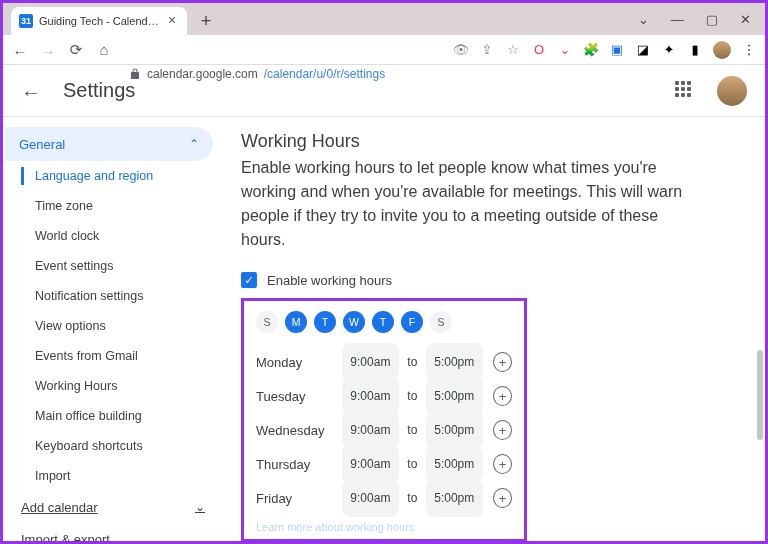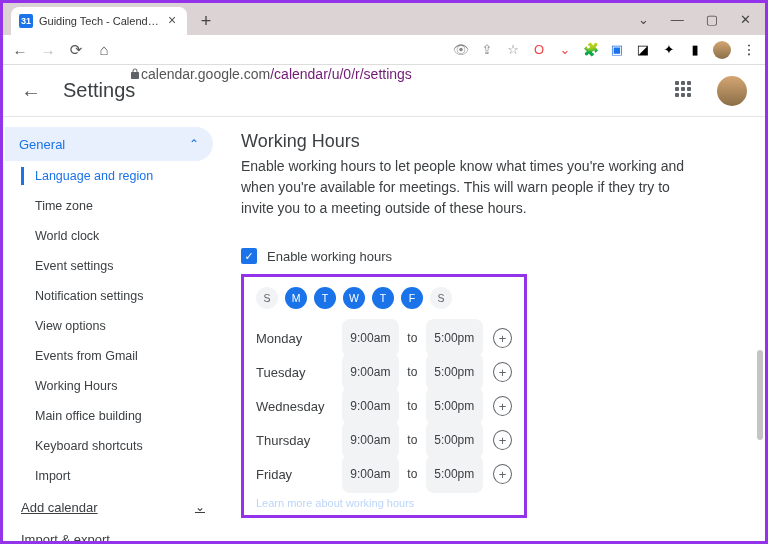--- a/index.html
+++ b/index.html
@@ -12,21 +12,21 @@
 .tab-favicon { width: 14px; height: 14px; background: #1a73e8; border-radius: 2px; display: flex; align-items: center; justify-content: center; color: #fff; font-size: 9px; font-weight: bold; }
 .tab-title { flex: 1; white-space: nowrap; overflow: hidden; text-overflow: ellipsis; color: #333; }
 .tab-close { width: 14px; height: 14px; color: #555; font-size: 14px; text-align: center; line-height: 12px; }
 .new-tab { width: 26px; height: 26px; margin-left: 6px; margin-top: 4px; color: #444; font-size: 18px; display: flex; align-items: center; justify-content: center; }
 .win-controls { margin-left: auto; display: flex; gap: 22px; padding-right: 14px; color: #444; }
 .win-controls span { font-size: 13px; }
 
 .addr-bar { background: #fff; height: 30px; display: flex; align-items: center; padding: 0 8px; gap: 10px; border-bottom: 1px solid #ddd; }
 .nav-btn { width: 18px; height: 18px; color: #555; display: flex; align-items: center; justify-content: center; font-size: 15px; }
 .nav-btn.disabled { color: #bbb; }
-.url-field { flex: 1; display: flex; align-items: center; gap: 0; font-size: 14px; color: #555; padding: 0 6px; margin-top: 48px; }
+.url-field { flex: 1; display: flex; align-items: center; gap: 6px; font-size: 12px; color: #555; padding: 0 6px; margin-top: 48px; }
 .lock { width: 12px; height: 12px; }
 .ext-icons { display: flex; gap: 10px; align-items: center; }
 .ext-icons span { width: 16px; height: 16px; display: flex; align-items: center; justify-content: center; font-size: 13px; }
 
 
 .app-header { height: 52px; display: flex; align-items: center; padding: 0 18px; border-bottom: 1px solid #e5e5e5; gap: 22px; }
 .back-arrow { font-size: 20px; color: #555; }
 .header-title { font-size: 20px; color: #3c4043; }
 .header-right { margin-left: auto; display: flex; align-items: center; gap: 22px; }
 .apps-grid { width: 20px; height: 20px; display: grid; grid-template-columns: repeat(3, 4px); grid-template-rows: repeat(3, 4px); gap: 2px; }
@@ -38,21 +38,21 @@
 .sidebar { width: 220px; padding: 10px 0; overflow-y: auto; }
 .side-group { background: #e8f0fe; margin: 0 10px 0 2px; border-radius: 0 18px 18px 0; height: 34px; display: flex; align-items: center; padding: 17px 14px; font-size: 13px; color: #1a73e8; font-weight: 500; }
 .chevron { margin-left: auto; font-size: 12px; }
 .side-item { height: 30px; display: flex; align-items: center; padding-left: 32px; font-size: 12.5px; color: #3c4043; position: relative; }
 .side-item.active { color: #1a73e8; }
 .side-item.active::before { content: ''; position: absolute; left: 18px; top: 6px; bottom: 6px; width: 3px; background: #1a73e8; }
 .side-group2 { height: 32px; display: flex; align-items: center; padding: 0 18px; font-size: 13px; color: #3c4043; text-decoration: underline; }
 
 .content { flex: 1; padding: 14px 18px 0 18px; overflow-y: auto; position: relative; }
 .section-title { font-size: 18px; color: #3c4043; margin-bottom: 4px; }
-.section-desc { font-size: 14px; color: #3c4043; line-height: 1.5; margin-bottom: 29px; max-width: 460px; }
+.section-desc { font-size: 16px; color: #3c4043; line-height: 1.5; margin-bottom: 20px; max-width: 460px; }
 .check-row { display: flex; align-items: center; gap: 10px; font-size: 13px; color: #3c4043; margin-bottom: 10px; }
 .checkbox { width: 16px; height: 16px; background: #1a73e8; border-radius: 2px; display: flex; align-items: center; justify-content: center; color: #fff; font-size: 11px; }
 
 .highlight-box { border: 3px solid #9333ea; padding: 10px 12px 6px 12px; position: relative; width: 286px; }
 .day-chips { display: flex; gap: 7px; margin-bottom: 12px; }
 .chip { width: 22px; height: 22px; border-radius: 50%; background: #f1f3f4; color: #5f6368; font-size: 10.5px; font-weight: 500; display: flex; align-items: center; justify-content: center; }
 .chip.on { background: #1a73e8; color: #fff; }
 
 .hours-row { display: flex; align-items: center; height: 34px; gap: 0; font-size: 13px; color: #3c4043; }
 .day-label { width: 90px; }
@@ -87,21 +87,21 @@
   <div class="addr-bar">
     <div class="nav-btn">←</div>
     <div class="nav-btn disabled">→</div>
     <div class="nav-btn">⟳</div>
     <div class="nav-btn">⌂</div>
     <div class="url-field">
       <svg class="lock" viewBox="0 0 24 24" fill="#5f6368">
           <path d="M18 8h-1V6c0-2.76-2.24-5-5-5S7 3.24 7 6v2H6c-1.1 0-2 .9-2 2v10c0 1.1.9 2 2 2h12c1.1 0 2-.9 2-2V10c0-1.1-.9-2-2-2zM9 6c0-1.66 1.34-3 3-3s3 1.34 3 3v2H9V6z"></path>
         </svg>
       <span>calendar.google.com</span>
-        <span style="color:#701a75">/calendar/u/0/r/settings</span>
+        <span style="color:#3b82f6">/calendar/u/0/r/settings</span>
     </div>
     <div class="ext-icons">
       <span style="color:#888">👁</span>
       <span style="color:#888">⇪</span>
       <span style="color:#888">☆</span>
       <span style="color:#e44">O</span>
       <span style="color:#e44">⌄</span>
       <span>🧩</span>
       <span style="color:#1a73e8">▣</span>
       <span>◪</span>

